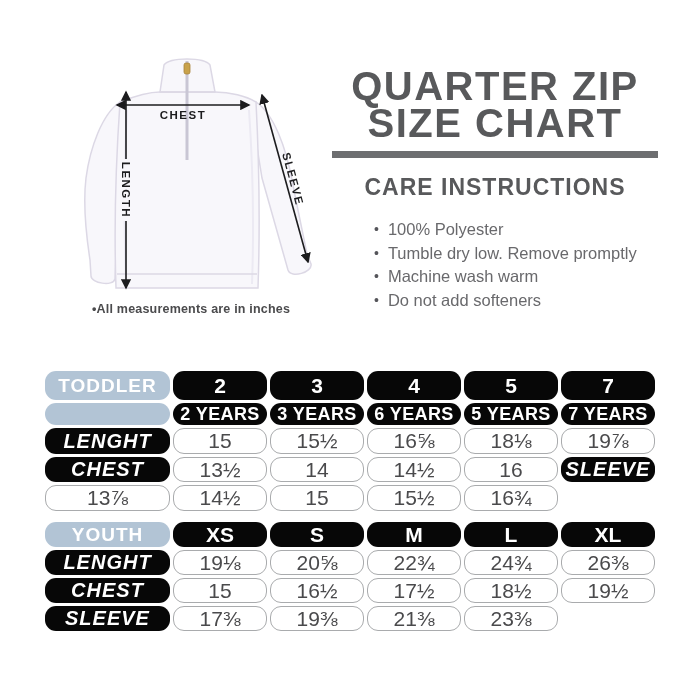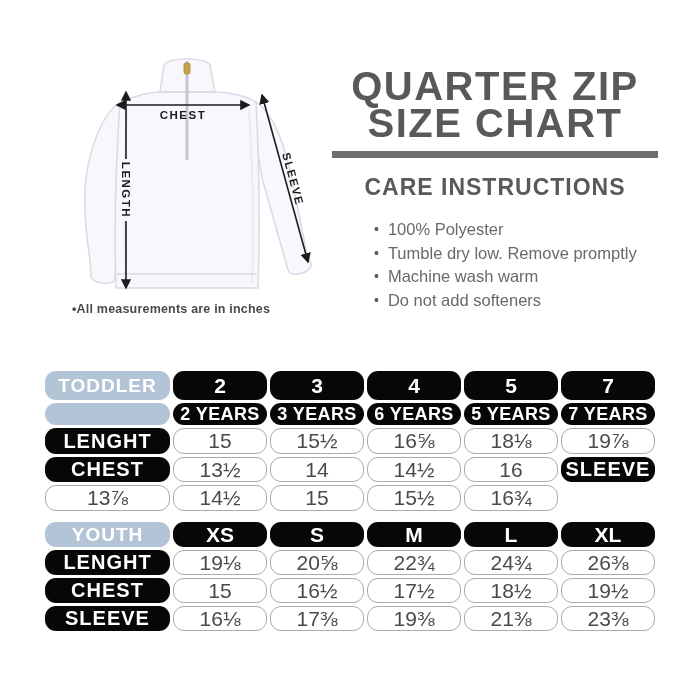--- a/index.html
+++ b/index.html
@@ -17,21 +17,21 @@
   .g-shade  { fill:none; stroke:var(--garment-shade); stroke-width:2; }
   .g-line   { fill:none; stroke:var(--garment-stroke); stroke-width:1.5; }
   .zip-tape { stroke:var(--zipper-tape); stroke-width:3; }
   .zip-pull { fill:var(--zipper-gold); stroke:#a8843a; stroke-width:0.8; }
   .meas     { stroke:var(--arrow-black); stroke-width:1.6; fill:none; }
   .arrow-fill { fill:var(--arrow-black); }
   .meas-label { font-family:"Liberation Sans","DejaVu Sans",sans-serif; font-weight:bold;
                 font-size:11.5px; letter-spacing:1.5px; fill:var(--arrow-black); }
   .label-bg { fill:var(--garment-fill); }
 
-  .footnote { position:absolute; left:72px; top:302px; font-size:12.5px; font-weight:bold;
+  .footnote { position:absolute; left:92px; top:302px; font-size:12.5px; font-weight:bold;
               color:#4b4b4d; letter-spacing:0.2px; }
 
   
   .right-block { position:absolute; left:332px; top:68px; width:326px; }
   .title-line { text-align:center; font-weight:bold; font-size:40px; line-height:37px;
                 letter-spacing:1.5px; color:var(--title-gray); }
   .divider { height:7px; margin-top:9px; background:var(--bar-gray); }
   .care-title { margin-top:16px; text-align:center; font-weight:bold; font-size:23px;
                 letter-spacing:1px; color:var(--title-gray); }
   .care-list { list-style:none; margin-top:17px; padding-left:42px; }
@@ -44,21 +44,21 @@
                 grid-template-columns:125px repeat(5,1fr); gap:3px; }
   .t-toddler { top:371px; grid-template-rows:29px 22px 26px 25px 26px; }
   .t-youth   { top:522px; grid-template-rows:25px 25px 25px 25px; }
   .cell { display:flex; align-items:center; justify-content:center;border-radius:11px; }
   .cell.blue  { background:var(--accent-blue); color:#fff; font-weight:bold; }
   .cell.black { background:var(--header-black); color:#fff; font-weight:bold; }
   .cell.group    { font-size:19px; letter-spacing:1px; }
   .cell.size     { font-size:21px; }
   .cell.years    { font-size:18px; letter-spacing:0.4px; }
   .cell.rowlabel { background:var(--header-black); color:#fff; font-weight:bold;
-                   font-size:20px; letter-spacing:1px; }
+                   font-size:20px; letter-spacing:1px;font-style:italic; }
   .cell.data { background:#fff; border:1px solid var(--cell-border); color:var(--value-text);
                font-size:21px; }
 </style>
 </head>
 <body>
 
 <div class="canvas">
 
   <svg class="garment" viewBox="0 0 280 255">
     <defs>
@@ -167,21 +167,20 @@
         <div class="cell data">22¾</div>
         <div class="cell data">24¾</div>
         <div class="cell data">26⅜</div>
         <div class="cell rowlabel">CHEST</div>
         <div class="cell data">15</div>
         <div class="cell data">16½</div>
         <div class="cell data">17½</div>
         <div class="cell data">18½</div>
         <div class="cell data">19½</div>
         <div class="cell rowlabel">SLEEVE</div>
-        <div class="cell data">16⅛</div>
         <div class="cell data">17⅜</div>
         <div class="cell data">19⅜</div>
         <div class="cell data">21⅜</div>
         <div class="cell data">23⅜</div>
       </div>
     </div>
 
 </div>
 
 </body></html>

